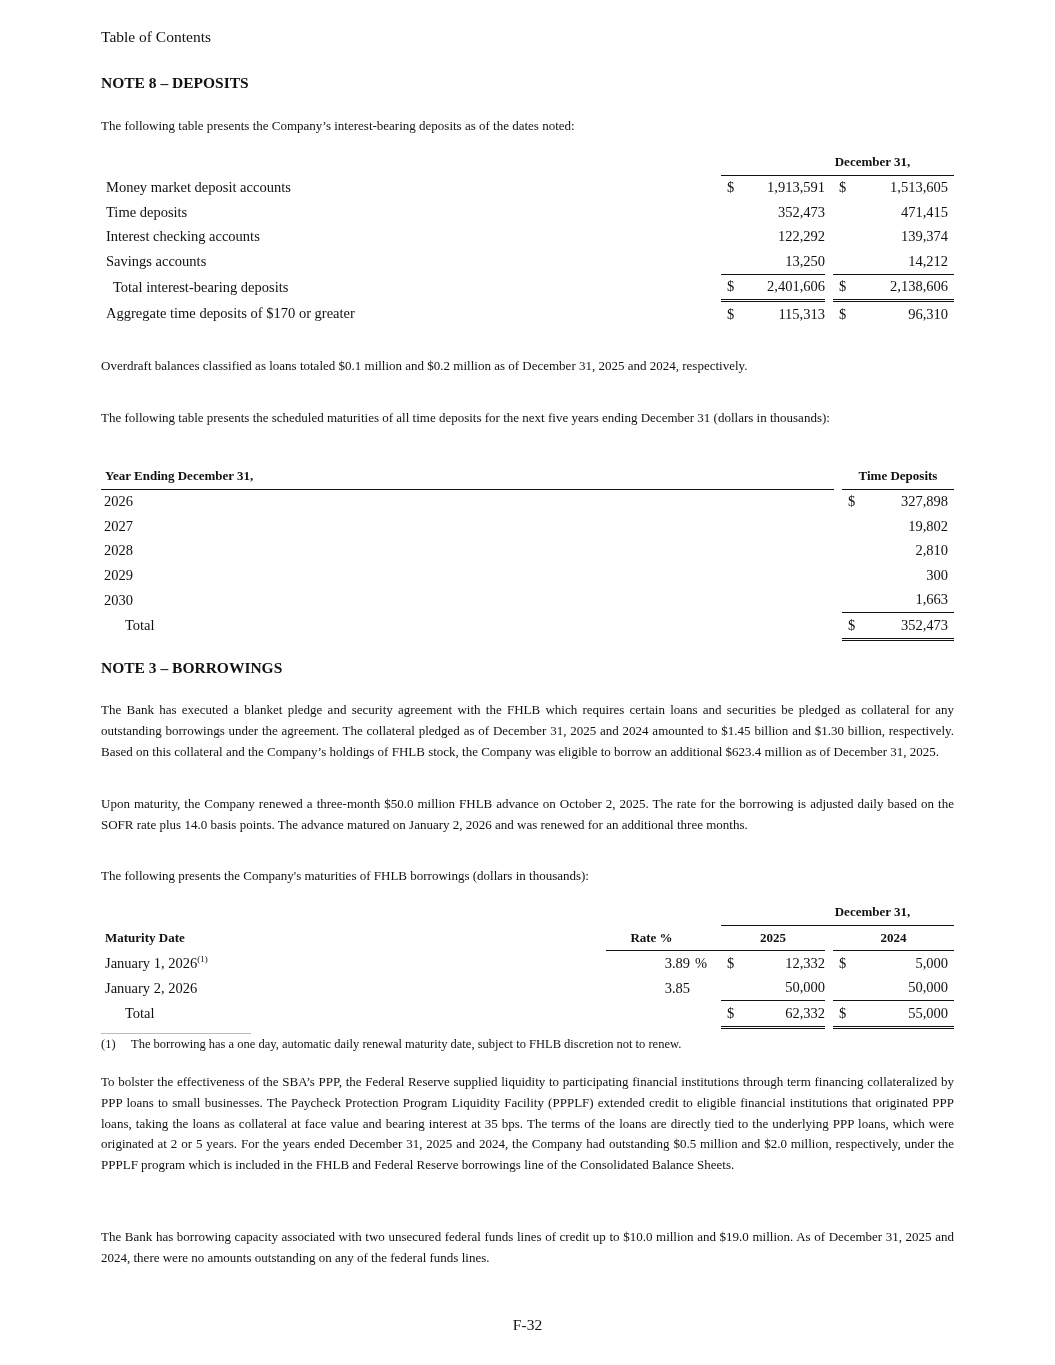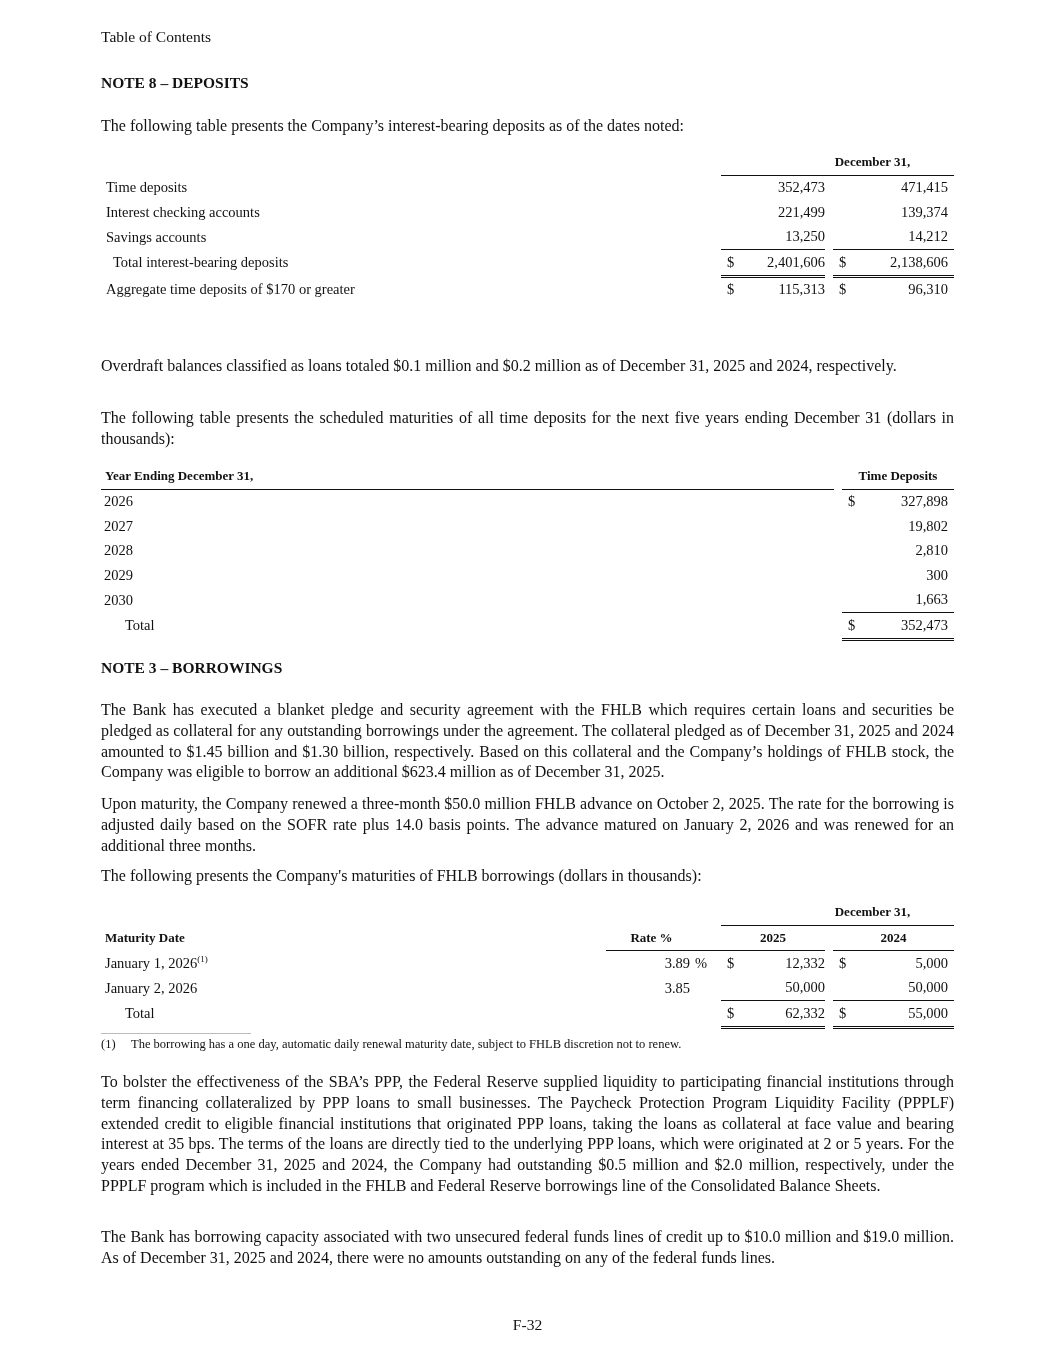--- a/index.html
+++ b/index.html
@@ -3,21 +3,21 @@
   <meta charset="utf-8">
   <style>
     html, body { margin: 0; padding: 0; background: #ffffff; }
     body {
       width: 1055px; height: 1365px; position: relative; overflow: hidden;
       font-family: "Liberation Serif", serif; color: #111111; font-size: 15px;
     }
     .abs { position: absolute; }
     .toc { left: 101px; top: 28px; font-size: 15.5px; }
     .heading { left: 101px; font-weight: bold; font-size: 15.5px; }
-    .para { left: 101px; width: 853px; text-align: justify; line-height: 20.8px; font-size: 16px; }
+    .para { left: 101px; width: 853px; text-align: justify; line-height: 20.8px; font-size: 13px; }
     .page-num { left: 0; width: 1055px; text-align: center; top: 1316px; font-size: 15.5px; }
 
     table.fin { position: absolute; border-collapse: collapse; font-size: 14.5px; }
     table.fin td { padding: 0; height: 24.5px; vertical-align: middle; white-space: nowrap; }
     .hdr { font-weight: bold; font-size: 13px; }
     .ital { font-style: italic; }
     .num { text-align: right; }
     .cur { text-align: left; padding-left: 6px !important; }
     .line-bot { border-bottom: 1.5px solid #111; }
     .dbl-bot { border-bottom: 3.5px double #111; }
@@ -46,31 +46,39 @@
       <col style="width:8px">
       <col style="width:20px">
       <col style="width:101px">
   </colgroup>
   <tbody>
       <tr style="height:22px">
     <td></td>
     <td colspan="5" class="hdr line-bot" style="text-align:center; padding-left:70px;">December 31,</td>
   </tr>
   <tr>
+    <td style="padding-left:5px;">Money market deposit accounts</td>
+    <td class="cur">$</td>
+    <td class="num">1,913,591</td>
+    <td class="gap"></td>
+    <td class="cur">$</td>
+    <td class="num" style="padding-right:6px;">1,513,605</td>
+  </tr>
+  <tr>
     <td style="padding-left:5px;">Time deposits</td>
     <td></td>
     <td class="num">352,473</td>
     <td class="gap"></td>
     <td></td>
     <td class="num" style="padding-right:6px;">471,415</td>
   </tr>
   <tr>
     <td style="padding-left:5px;margin-top:21px;">Interest checking accounts</td>
     <td></td>
-    <td class="num">221,499</td>
+    <td class="num">122,292</td>
     <td class="gap"></td>
     <td></td>
     <td class="num" style="padding-right:6px;">139,374</td>
   </tr>
   <tr>
     <td style="padding-left:5px;">Savings accounts</td>
     <td class="line-bot"></td>
     <td class="num line-bot">13,250</td>
     <td class="gap"></td>
     <td class="line-bot"></td>

